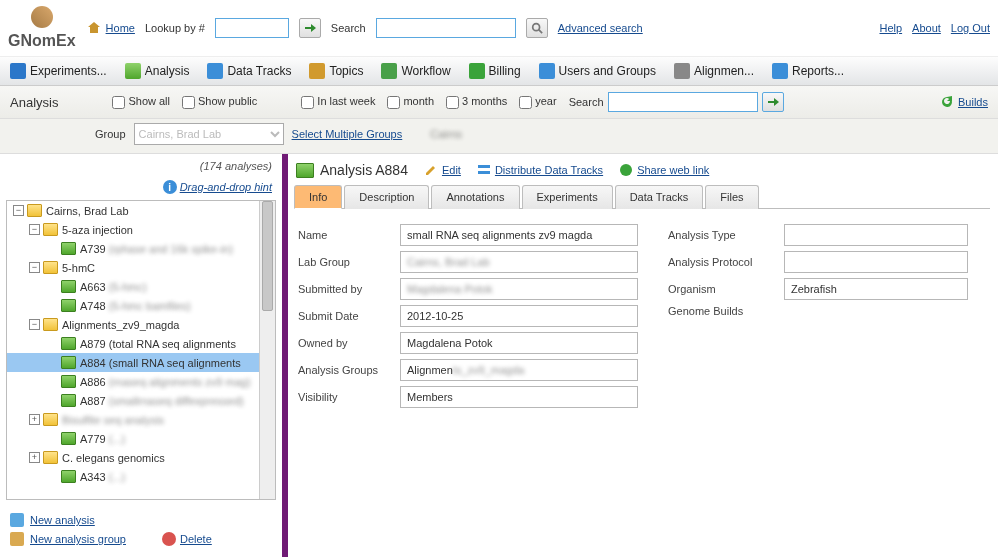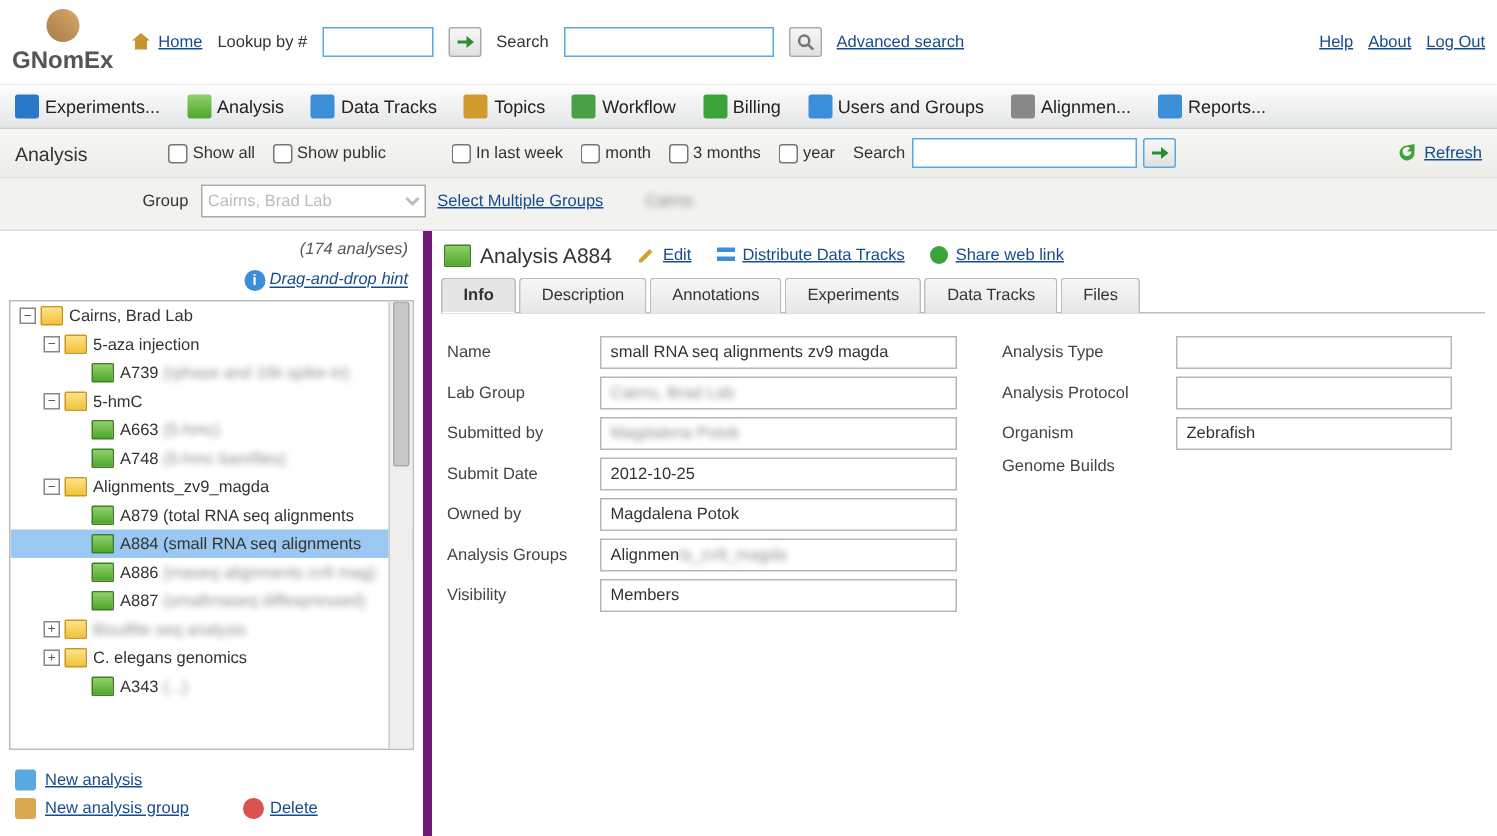--- a/index.html
+++ b/index.html
@@ -49,21 +49,21 @@
 .left-actions .row{ display:flex; align-items:center; gap:6px; margin:5px 0;}
 .act-ico{ width:14px; height:14px; display:inline-block; border-radius:2px;}
 
 .right{ flex:1; padding:6px 8px 10px 6px; }
 .titlebar{ display:flex; align-items:center; gap:16px; padding:2px 2px 6px;}
 .titlebar .ttl{ font-size:14px; color:#333; display:flex; align-items:center; gap:6px;}
 .titlebar .ttl .aico{ width:18px; height:15px; background:linear-gradient(#8fd26b,#4fa62c); border:1px solid #3c8020; border-radius:1px;}
 .mini-ico{ width:14px; height:14px; display:inline-block;}
 .tabs{ display:flex; border-bottom:1px solid #bdbdbd; }
 .tab{ padding:5px 14px; background:linear-gradient(#f7f7f7,#e6e6e6); border:1px solid #bdbdbd; border-bottom:none; margin-right:2px; border-radius:3px 3px 0 0; cursor:pointer; color:#333; position:relative; top:1px;}
-.tab.active{ background:#e5e5e5; font-weight:bold; border-bottom:1px solid #fff;}
+.tab.active{ background:#fdba74; font-weight:normal; border-bottom:1px solid #fff;}
 .panel-row{ display:flex; gap:30px; padding:10px 4px 0;}
 .col{ flex:0 0 auto;}
 .col.l{ width:340px;}
 .col.r{ width:300px;}
 .frow{ display:flex; align-items:center; margin:5px 0; gap:6px;}
 .flabel{ width:96px; color:#444;}
 .fbox{ flex:1; border:1px solid #b7b7b7; height:22px; padding:2px 6px; background:#fff; display:flex; align-items:center; font-size:11px;}
 .flabel2{ width:110px; color:#444;}
 </style>
 </head>
@@ -157,21 +157,21 @@
     <span class="go-btn green" style="border:1px solid #5aa8e0">
       <svg viewBox="0 0 12 12">
           <path fill="#2e8b2e" d="M1 5h6V2l5 4-5 4V7H1z"></path>
         </svg>
     </span>
   </span>
   <span class="refresh">
     <svg width="14" height="14" viewBox="0 0 14 14">
         <path fill="#3aa33a" d="M7 2a5 5 0 104.9 4H10a3 3 0 11-.9-2.1L7 6h5V1z"></path>
       </svg>
-    <a>Refresh</a>
+    <a>Builds</a>
   </span>
 </div>
 <div class="groupbar">
   <span>Group</span>
   <select><option class="blur">Cairns, Brad Lab</option></select>
   <a>Select Multiple Groups</a>
   <span class="blur" style="margin-left:20px">Cairns</span>
 </div>
 
 <div class="content">
@@ -229,20 +229,25 @@
         </div>
       <div class="node i4">
           <span class="aico"></span>
           <span>A887</span>
           <span class="blur">&nbsp;(smallrnaseq diffexpressed)</span>
         </div>
       <div class="node i2">
           <span class="tw">+</span>
           <span class="fico"></span>
           <span class="blur">Bisulfite seq analysis</span>
+        </div>
+      <div class="node i4">
+          <span class="aico"></span>
+          <span>A779</span>
+          <span class="blur">&nbsp;(...)</span>
         </div>
       <div class="node i2">
           <span class="tw">+</span>
           <span class="fico"></span>
           <span>C. elegans genomics</span>
         </div>
       <div class="node i4">
           <span class="aico"></span>
           <span>A343</span>
           <span class="blur">&nbsp;(...)</span>

